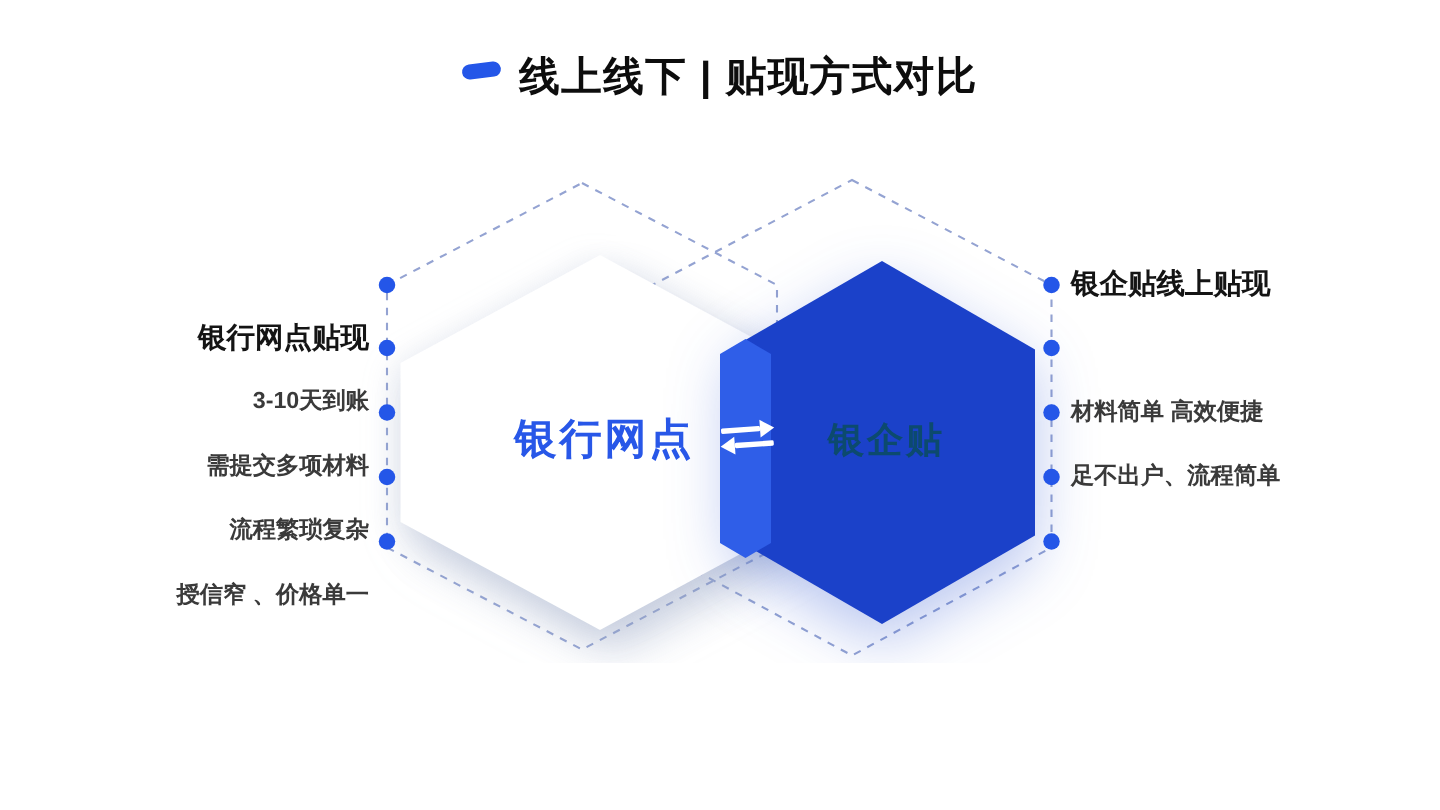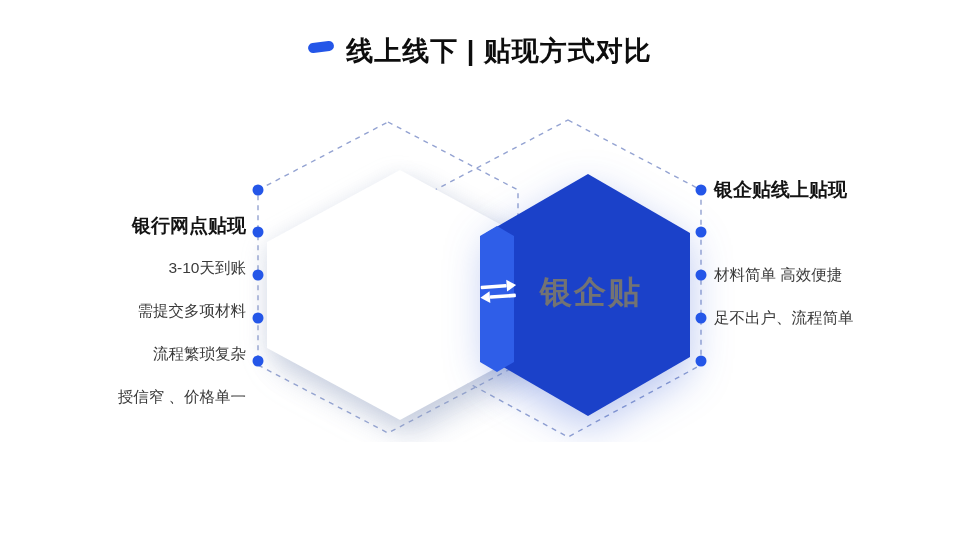--- a/index.html
+++ b/index.html
@@ -34,31 +34,31 @@
   }
   .bar-hex{fill:var(--bar-blue,#2f5ee8);}
   .dot{fill:var(--accent-blue,#2456e8);}
   .swap-glyph{fill:#ffffff;}
   
   .row{position:absolute;white-space:nowrap;}
   .col-heading{
     font-size:19px;font-weight:700;color:var(--heading-text,#141414);line-height:26px;
   }
   .col-item{
-    font-size:15.5px;font-weight:400;color:var(--item-text,#3a3a3a);line-height:22px;
+    font-size:15.5px;font-weight:700;color:var(--item-text,#3a3a3a);line-height:22px;
   }
   .left-align{right:714px;text-align:right;margin-top:36px;}
   .right-align{left:714px;text-align:left;}
   
   .hex-label{
     position:absolute;transform:translate(-50%,-50%);
     font-weight:800;white-space:nowrap;letter-spacing:2px;
   }
   .hex-label-left{left:403px;top:293px;font-size:28px;color:var(--hexagon-label-blue,#2857e8);}
-  .hex-label-right{left:591px;top:293px;font-size:32px;color:#737373;}
+  .hex-label-right{left:591px;top:293px;font-size:24px;color:#0c4a6e;}
 </style>
 </head>
 <body>
 
 <div class="stage">
 
   <div class="title-wrap">
     <div class="title-dash"></div>
     <div class="page-title">线上线下 | 贴现方式对比</div>
   </div>
@@ -96,15 +96,16 @@
   <div class="row col-heading left-align" style="top:177px">银行网点贴现</div>
   <div class="row col-item left-align" style="top:221px">3-10天到账</div>
   <div class="row col-item left-align" style="top:264px">需提交多项材料</div>
   <div class="row col-item left-align" style="top:307px">流程繁琐复杂</div>
   <div class="row col-item left-align" style="top:350px">授信窄 、价格单一</div>
 
   <div class="row col-heading right-align" style="top:177px">银企贴线上贴现</div>
   <div class="row col-item right-align" style="top:264px">材料简单 高效便捷</div>
   <div class="row col-item right-align" style="top:307px">足不出户、流程简单</div>
 
+  <div class="hex-label hex-label-left">银行网点</div>
   <div class="hex-label hex-label-right">银企贴</div>
 
 </div>
 
 </body></html>

